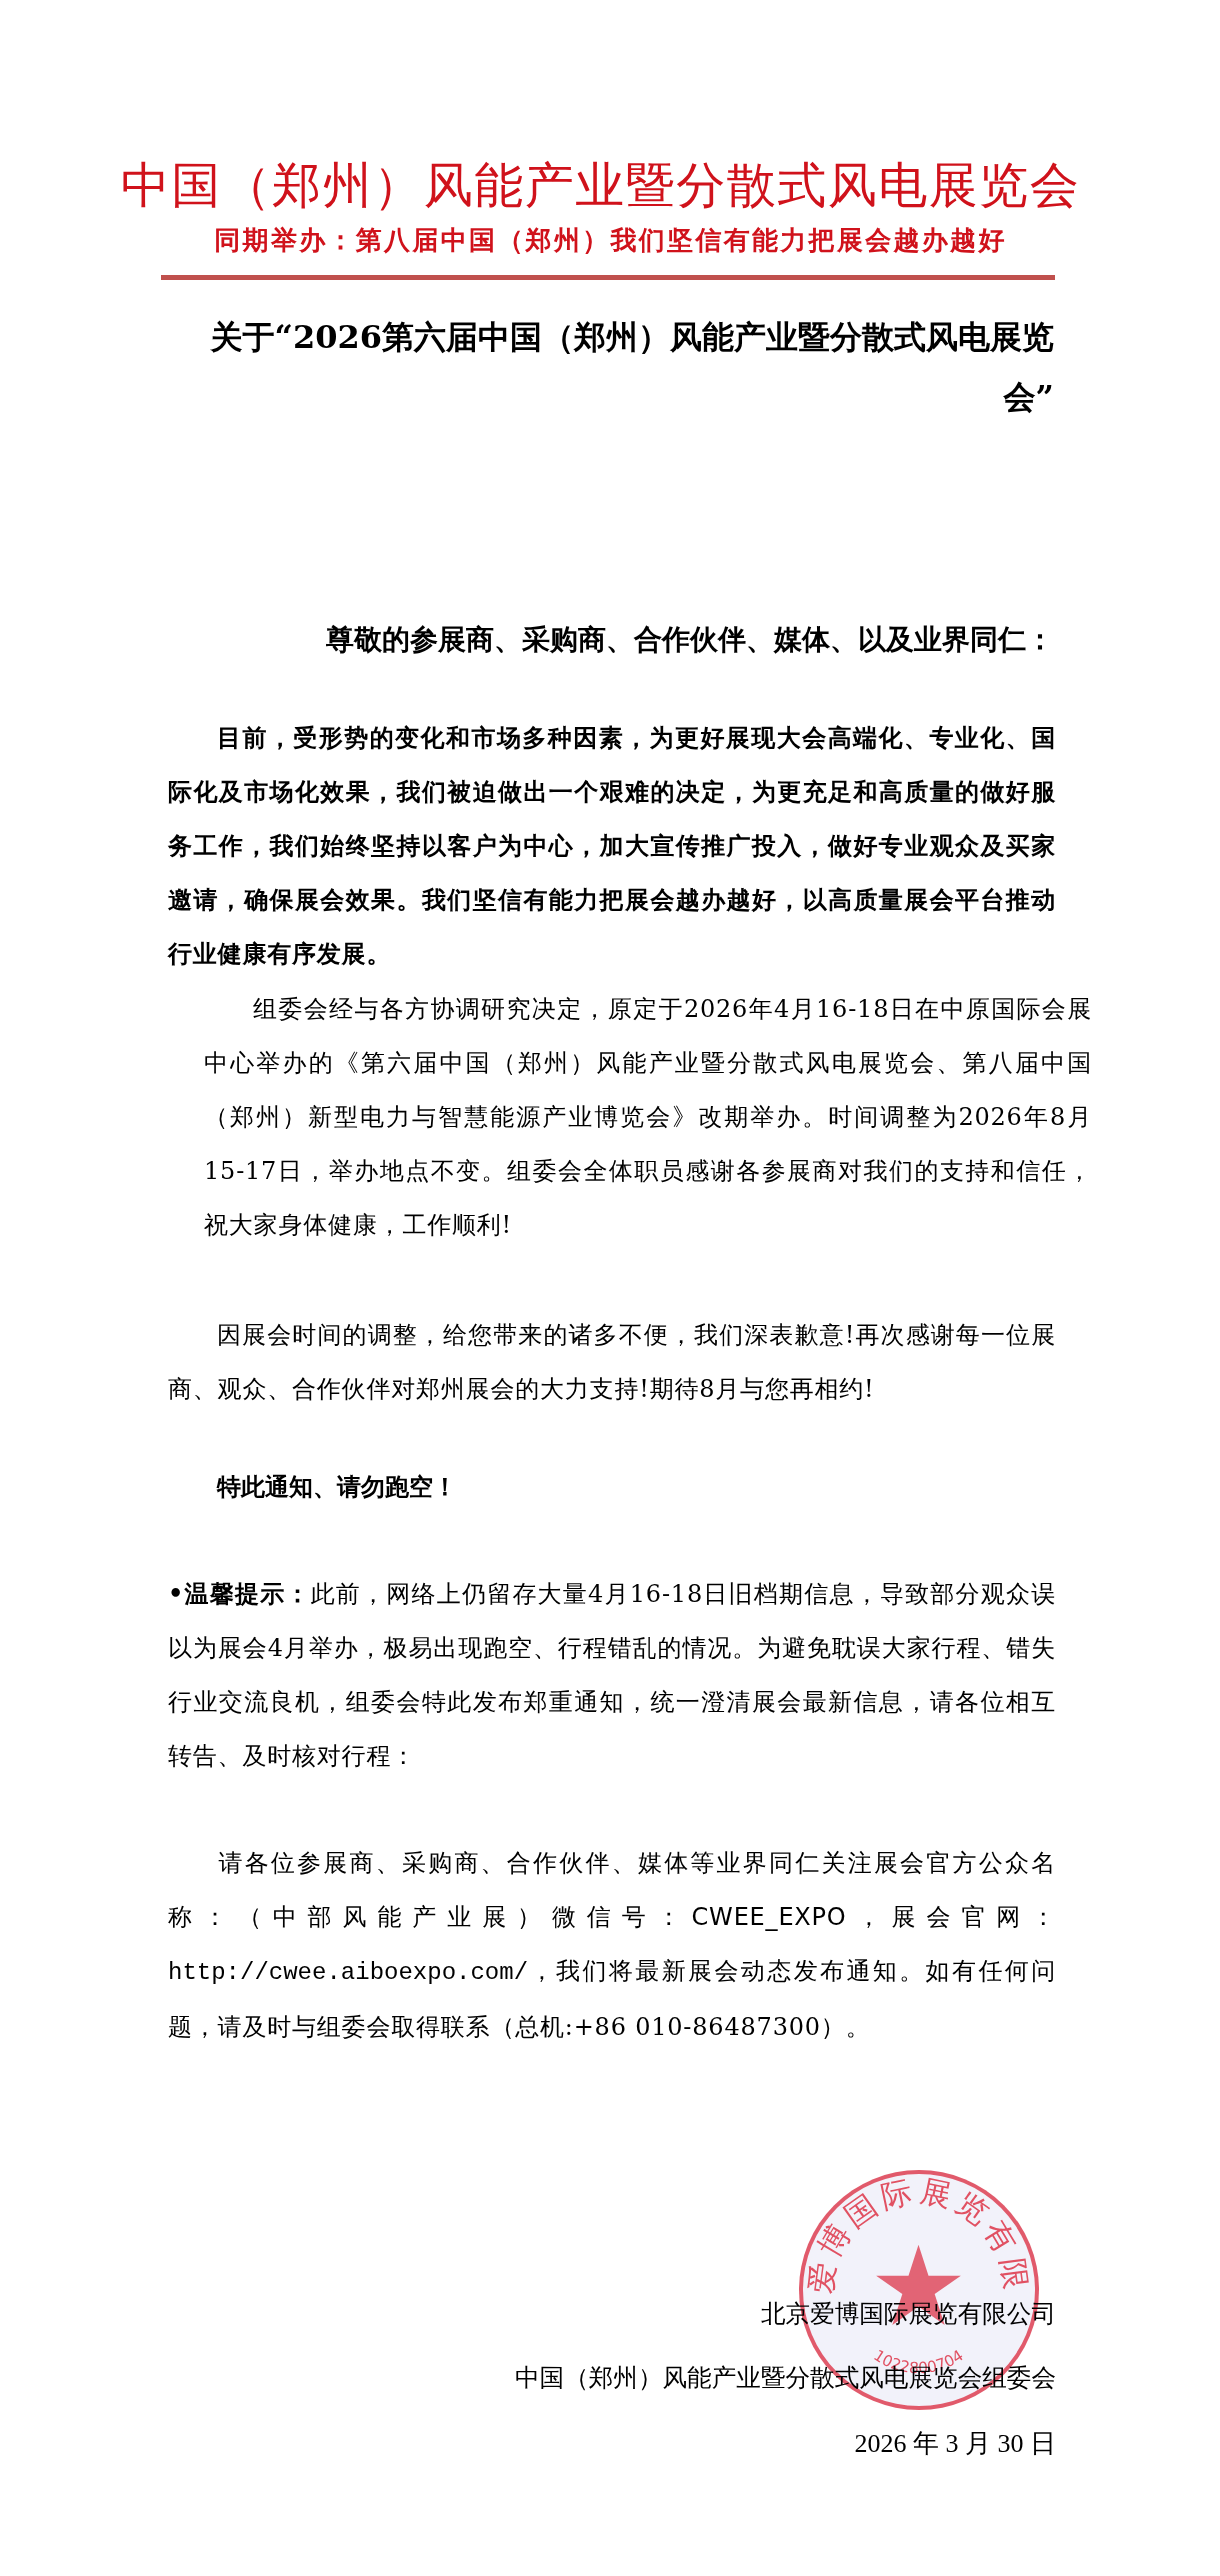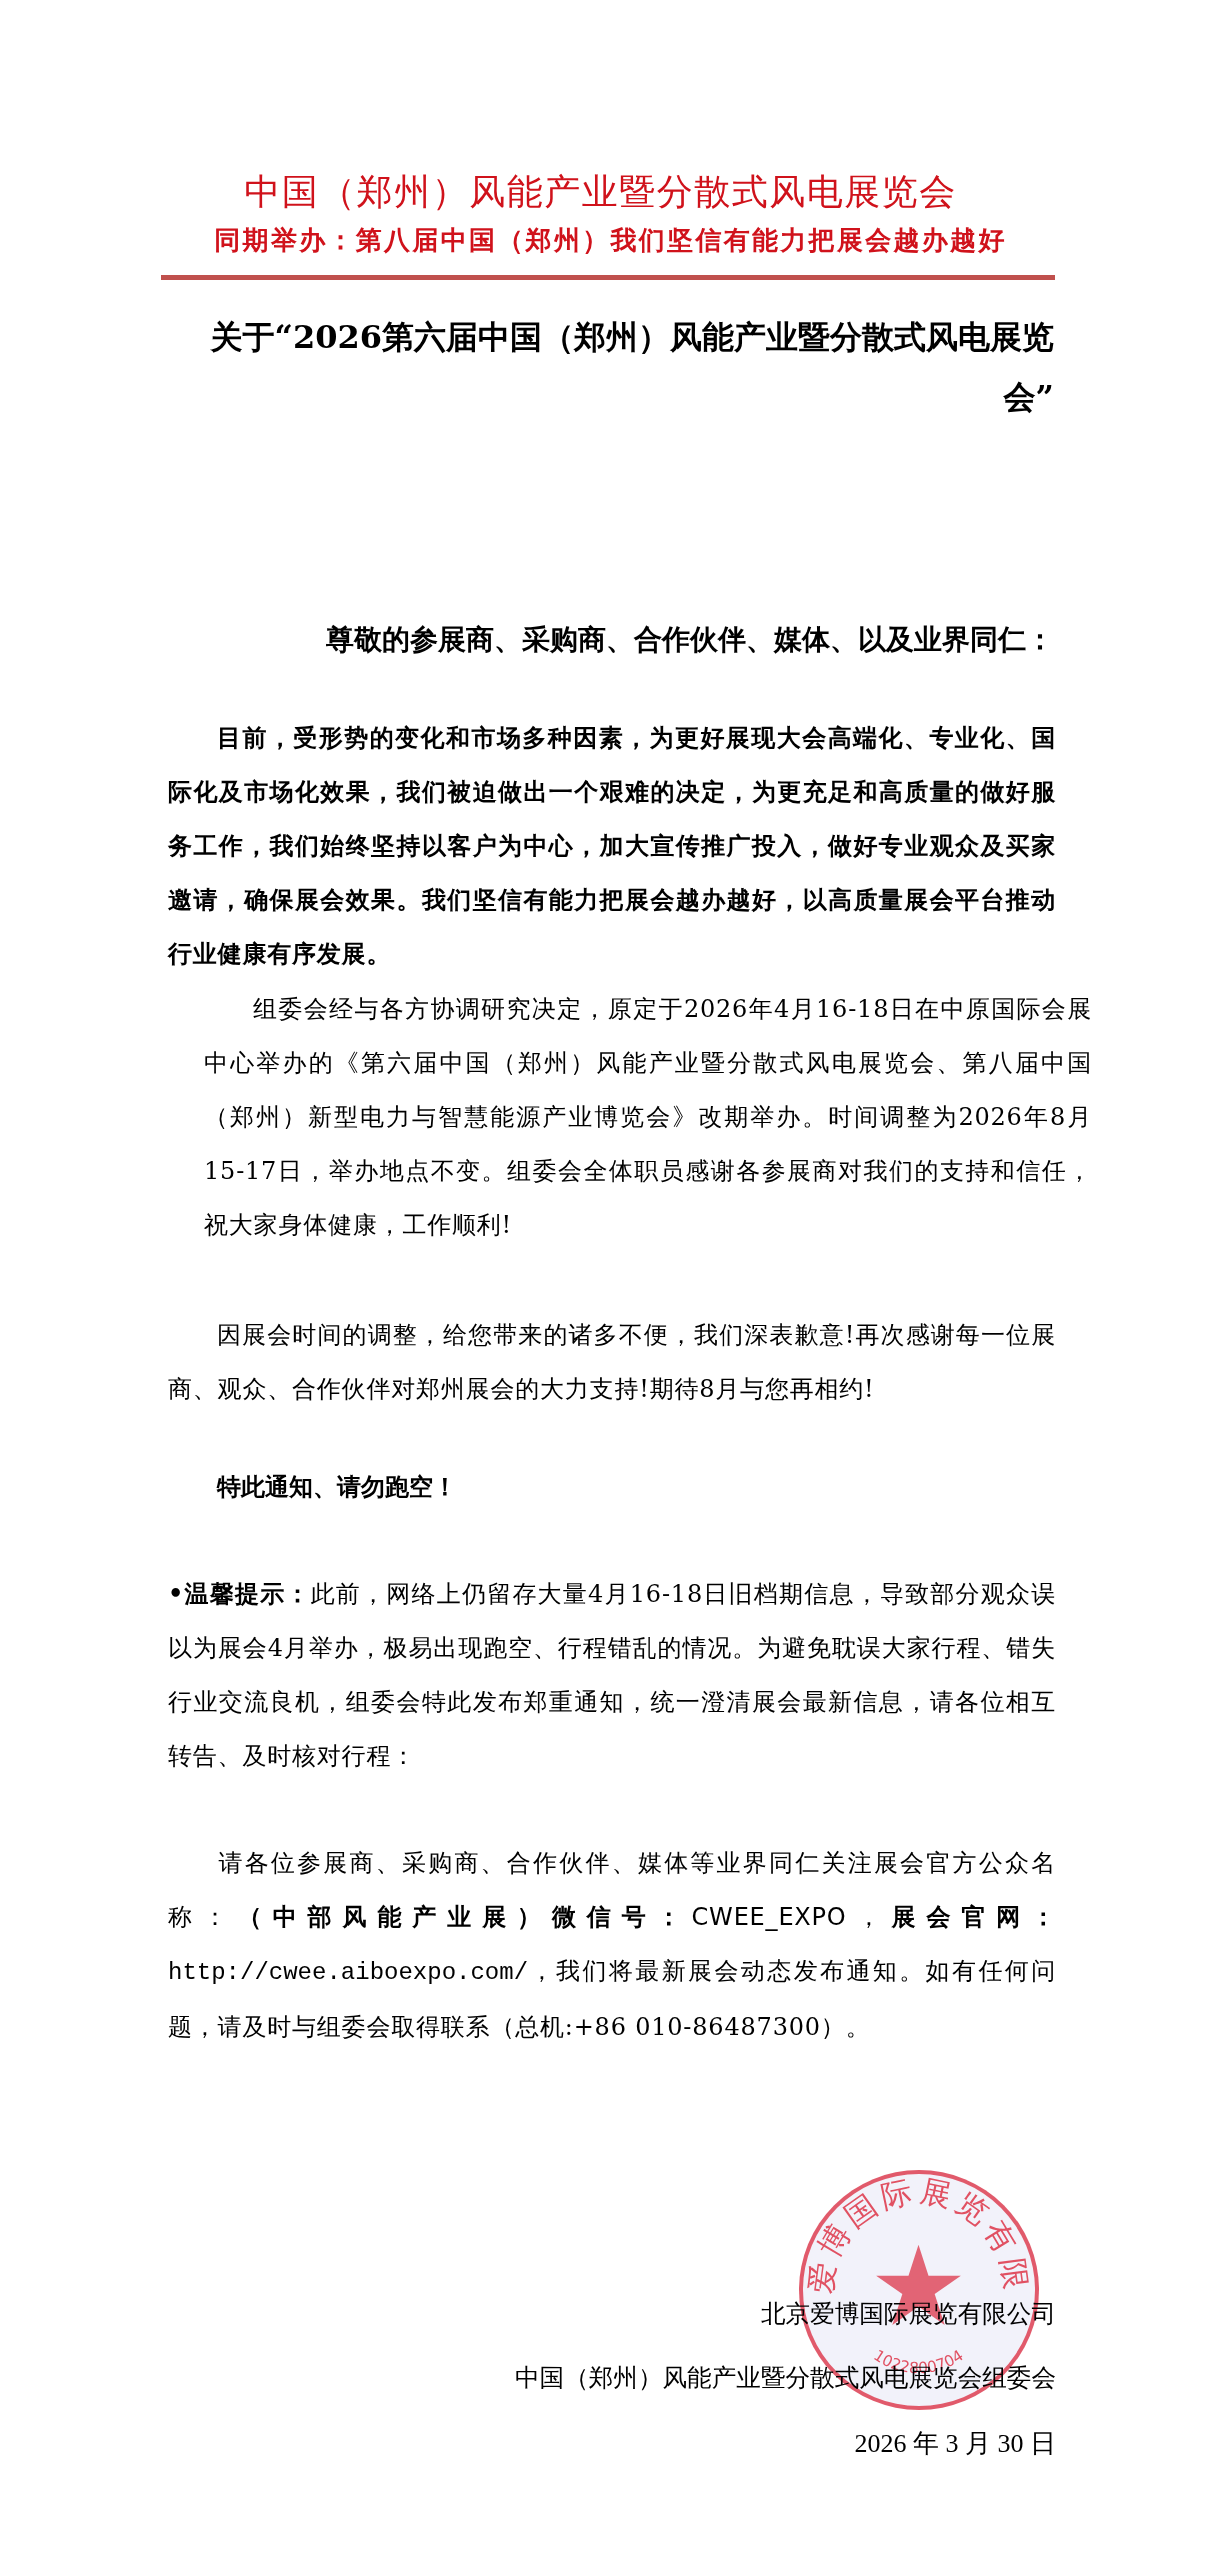--- a/index.html
+++ b/index.html
@@ -1,21 +1,21 @@
 <!DOCTYPE html>
 <html style="font-size:12.3px"><head>
 <meta charset="utf-8">
 <style>
   html, body { margin: 0; padding: 0; background: #ffffff; }
   body { width: 1221px; height: 2576px; position: relative; overflow: hidden; color: #000; }
   .page { position: absolute; left: 0; top: 0; width: 1221px; height: 2576px; }
 
   .hdr-title {
-    position: absolute; left: 0; width: 1201px; top: 164px; text-align: center;
-    font-family: "DejaVu Sans", sans-serif; font-size: 36px; line-height: 55px;
+    position: absolute; left: 0; width: 1201px; top: 158px; text-align: center;
+    font-family: "DejaVu Sans", sans-serif; font-size: 49px; line-height: 55px;
     color: #d0121b; letter-spacing: 1.5px;
   }
   .hdr-sub {
     position: absolute; left: 0; width: 1221px; top: 223px; text-align: center;
     font-family: "DejaVu Sans", sans-serif; font-size: 26px; line-height: 34px;
     color: #d0121b; font-weight: bold; letter-spacing: 2.3px;
   }
   .hdr-rule {
     position: absolute; left: 161px; width: 894px; top: 275px; height: 4.6px;
     background: #c0504d;
@@ -53,21 +53,21 @@
     font-family: "DejaVu Serif", serif; font-size: 24px; line-height: 54px;
     text-align: justify; letter-spacing: 0.8px;
   }
   .tip .bullet, .tip .tip-label { font-family: "DejaVu Sans", sans-serif; font-weight: bold; }
   .contact {
     position: absolute; left: 168px; top: 1836px; width: 888px;
     font-family: "DejaVu Serif", serif; font-size: 24px; line-height: 54px;
     text-align: justify; letter-spacing: 0.8px;
   }
   .contact .indent { display: inline-block; width: 49px; }
-  .contact .b { font-family: "DejaVu Sans", sans-serif; font-weight: bold; }
+  .contact .b { font-family: "DejaVu Sans", sans-serif; font-weight: normal; }
   .contact .wx { font-family: "DejaVu Sans", sans-serif; }
   .contact .url { font-family: "Liberation Mono", monospace; letter-spacing: 0; }
 
   .stamp {
     position: absolute; left: 799px; top: 2170px; width: 240px; height: 240px;
     border-radius: 50%; border: 4.6px solid rgba(220,40,60,0.75);
     background: rgba(235,235,248,0.65); box-sizing: border-box;
   }
   .stamp svg { position: absolute; left: 0; top: 0; }
 

